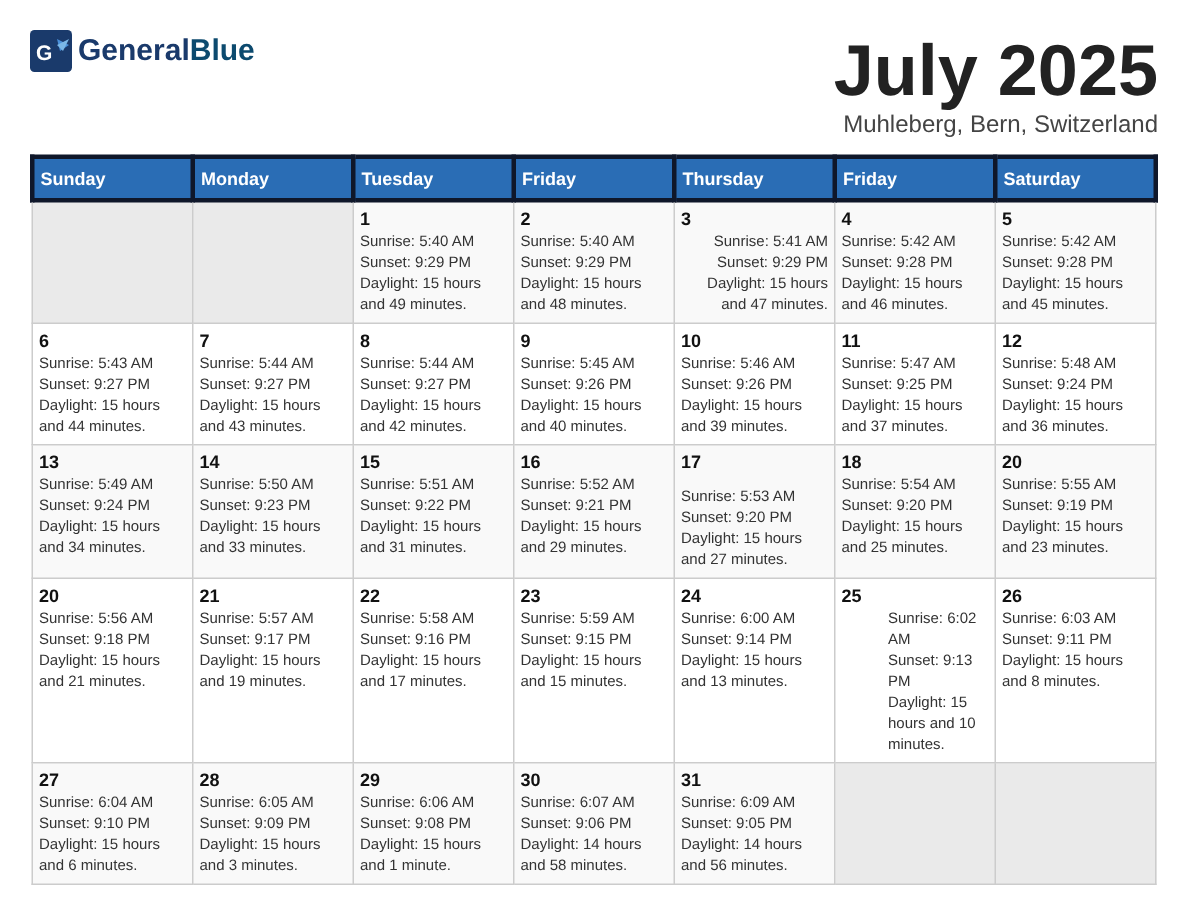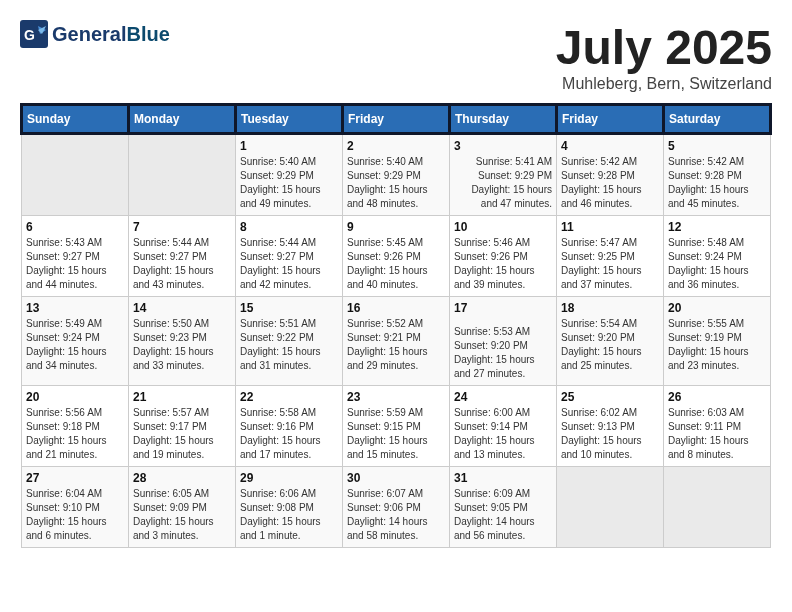--- a/index.html
+++ b/index.html
@@ -259,21 +259,21 @@
 Daylight: 15 hours and 15 minutes.</div>
         </td>
         <td>
           <div class="day-number">24</div>
           <div class="day-detail" style="white-space: pre-line;">Sunrise: 6:00 AM
 Sunset: 9:14 PM
 Daylight: 15 hours and 13 minutes.</div>
         </td>
         <td>
           <div class="day-number">25</div>
-          <div class="day-detail" style="white-space: pre-line;">Sunrise: 6:02 AM
+          <div class="day-detail" style="white-space: pre-line; margin-left: 31px;">Sunrise: 6:02 AM
 Sunset: 9:13 PM
 Daylight: 15 hours and 10 minutes.</div>
         </td>
         <td>
           <div class="day-number">26</div>
           <div class="day-detail" style="white-space: pre-line;">Sunrise: 6:03 AM
 Sunset: 9:11 PM
 Daylight: 15 hours and 8 minutes.</div>
         </td>
       </tr>

